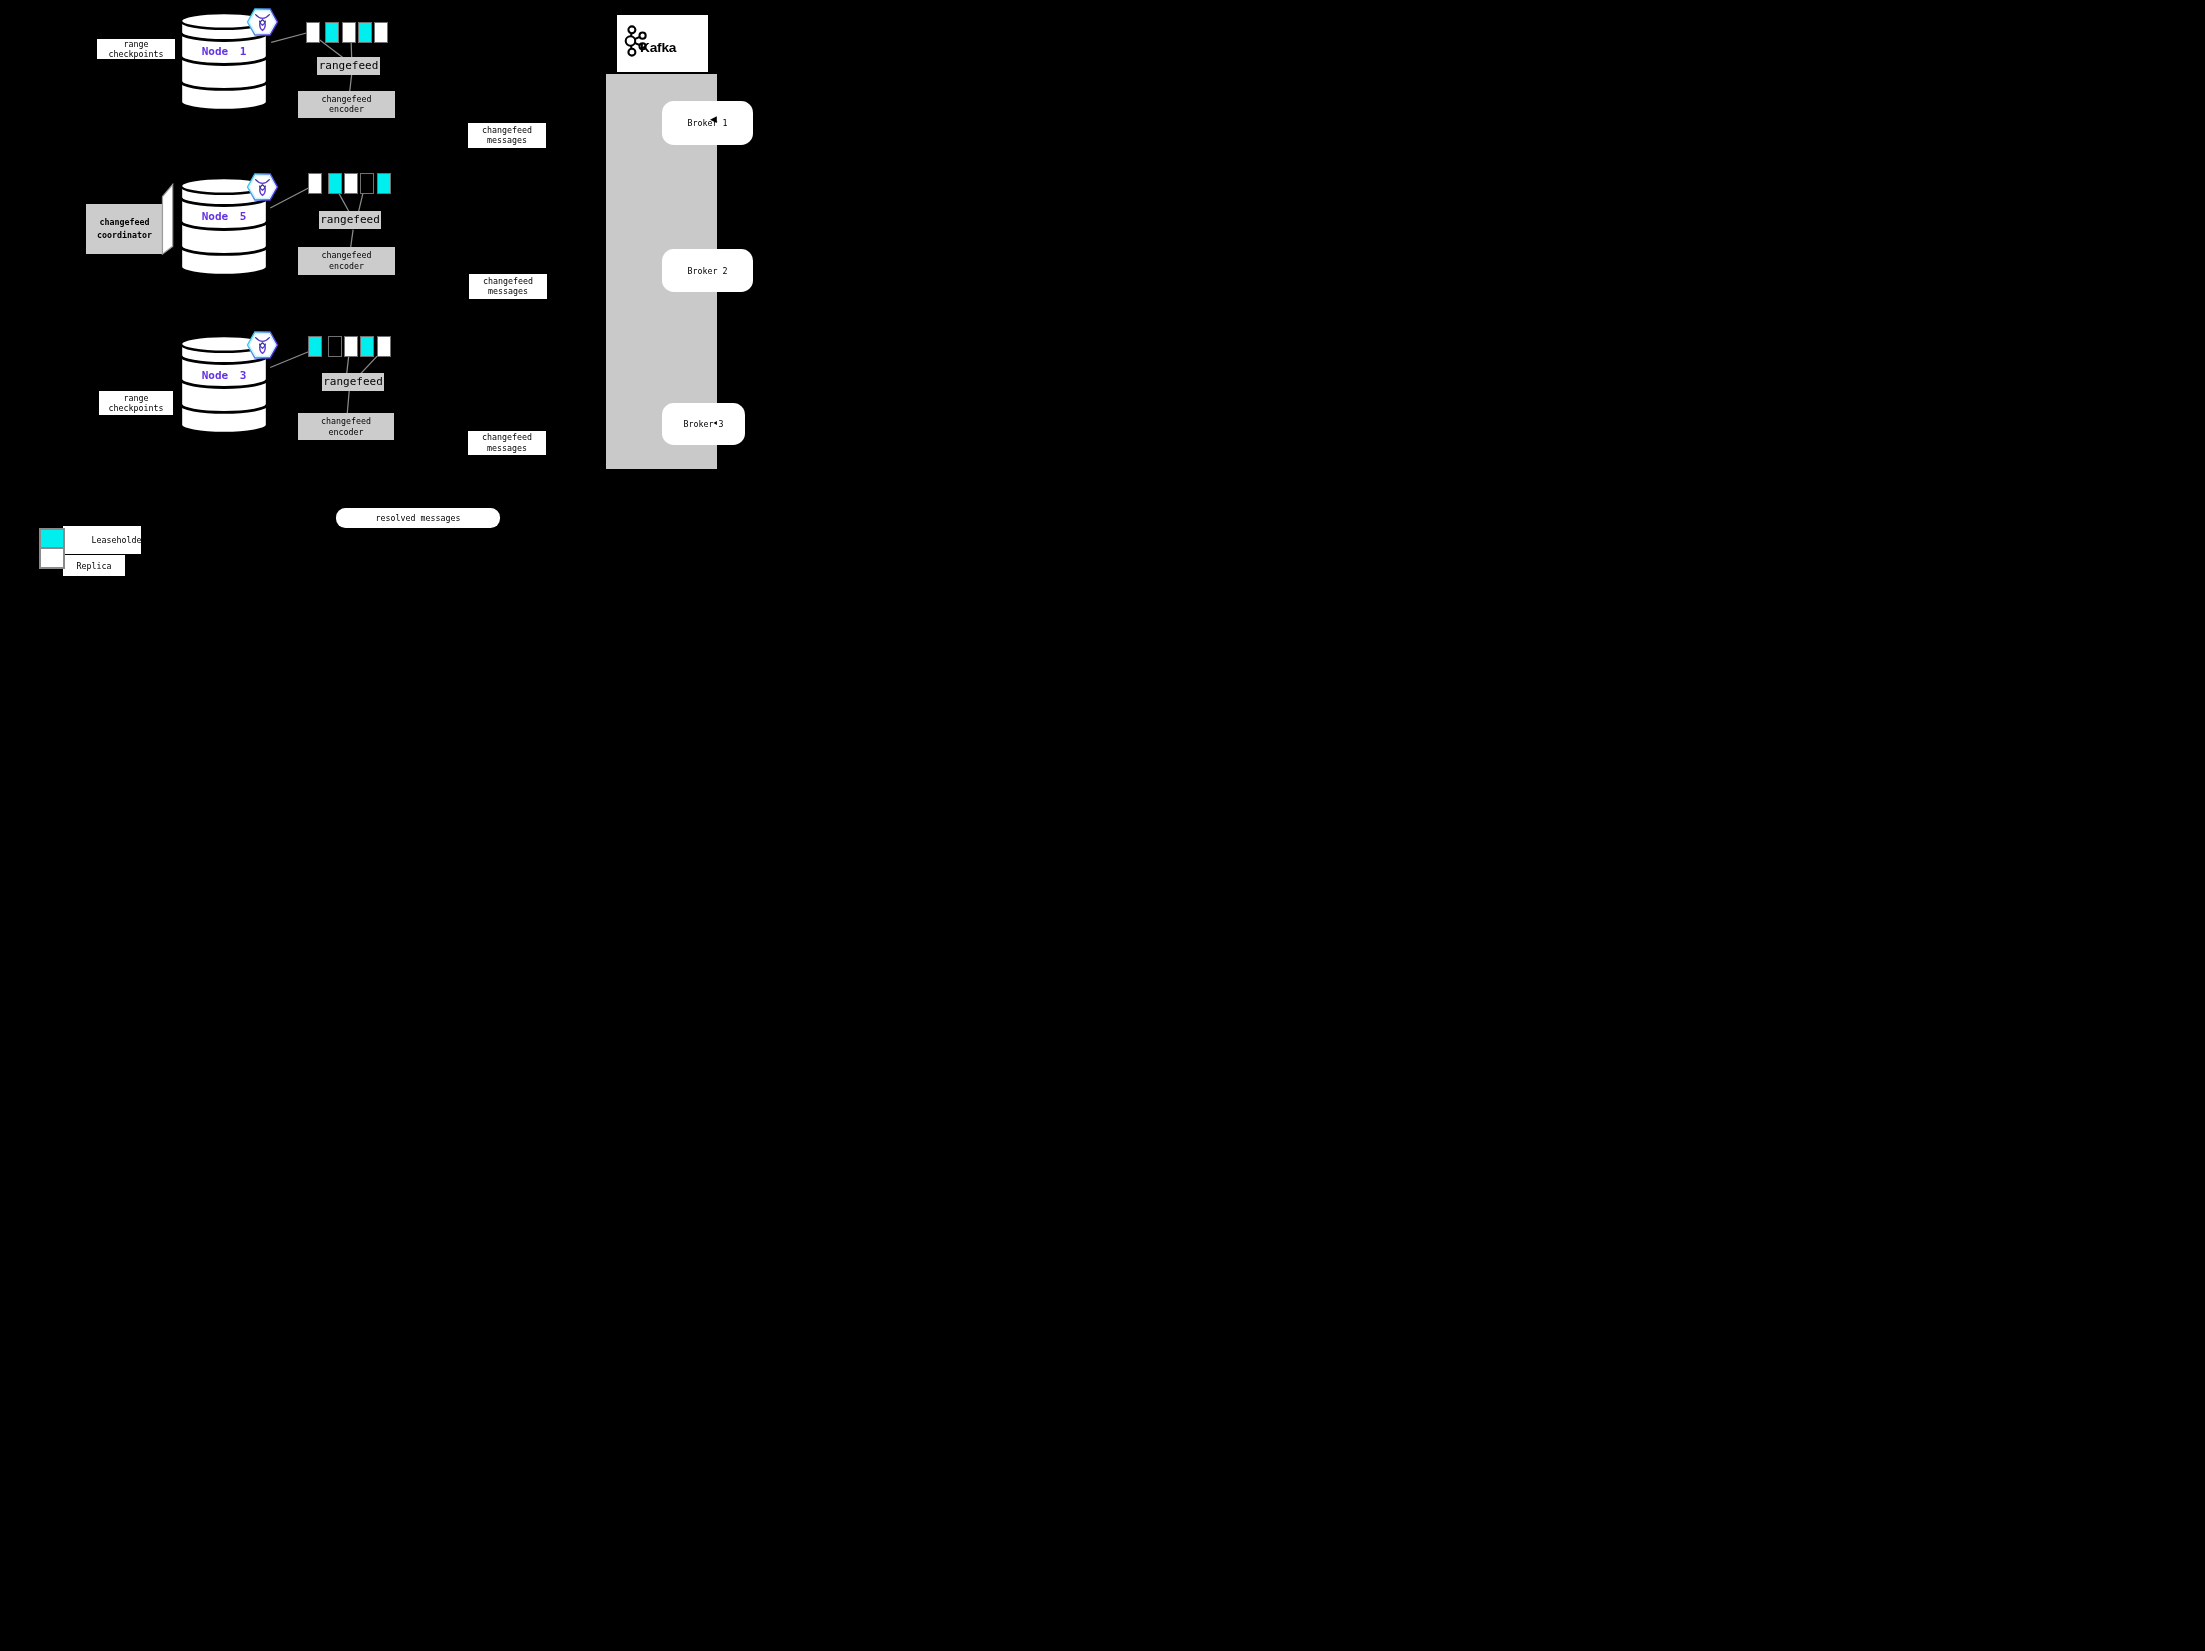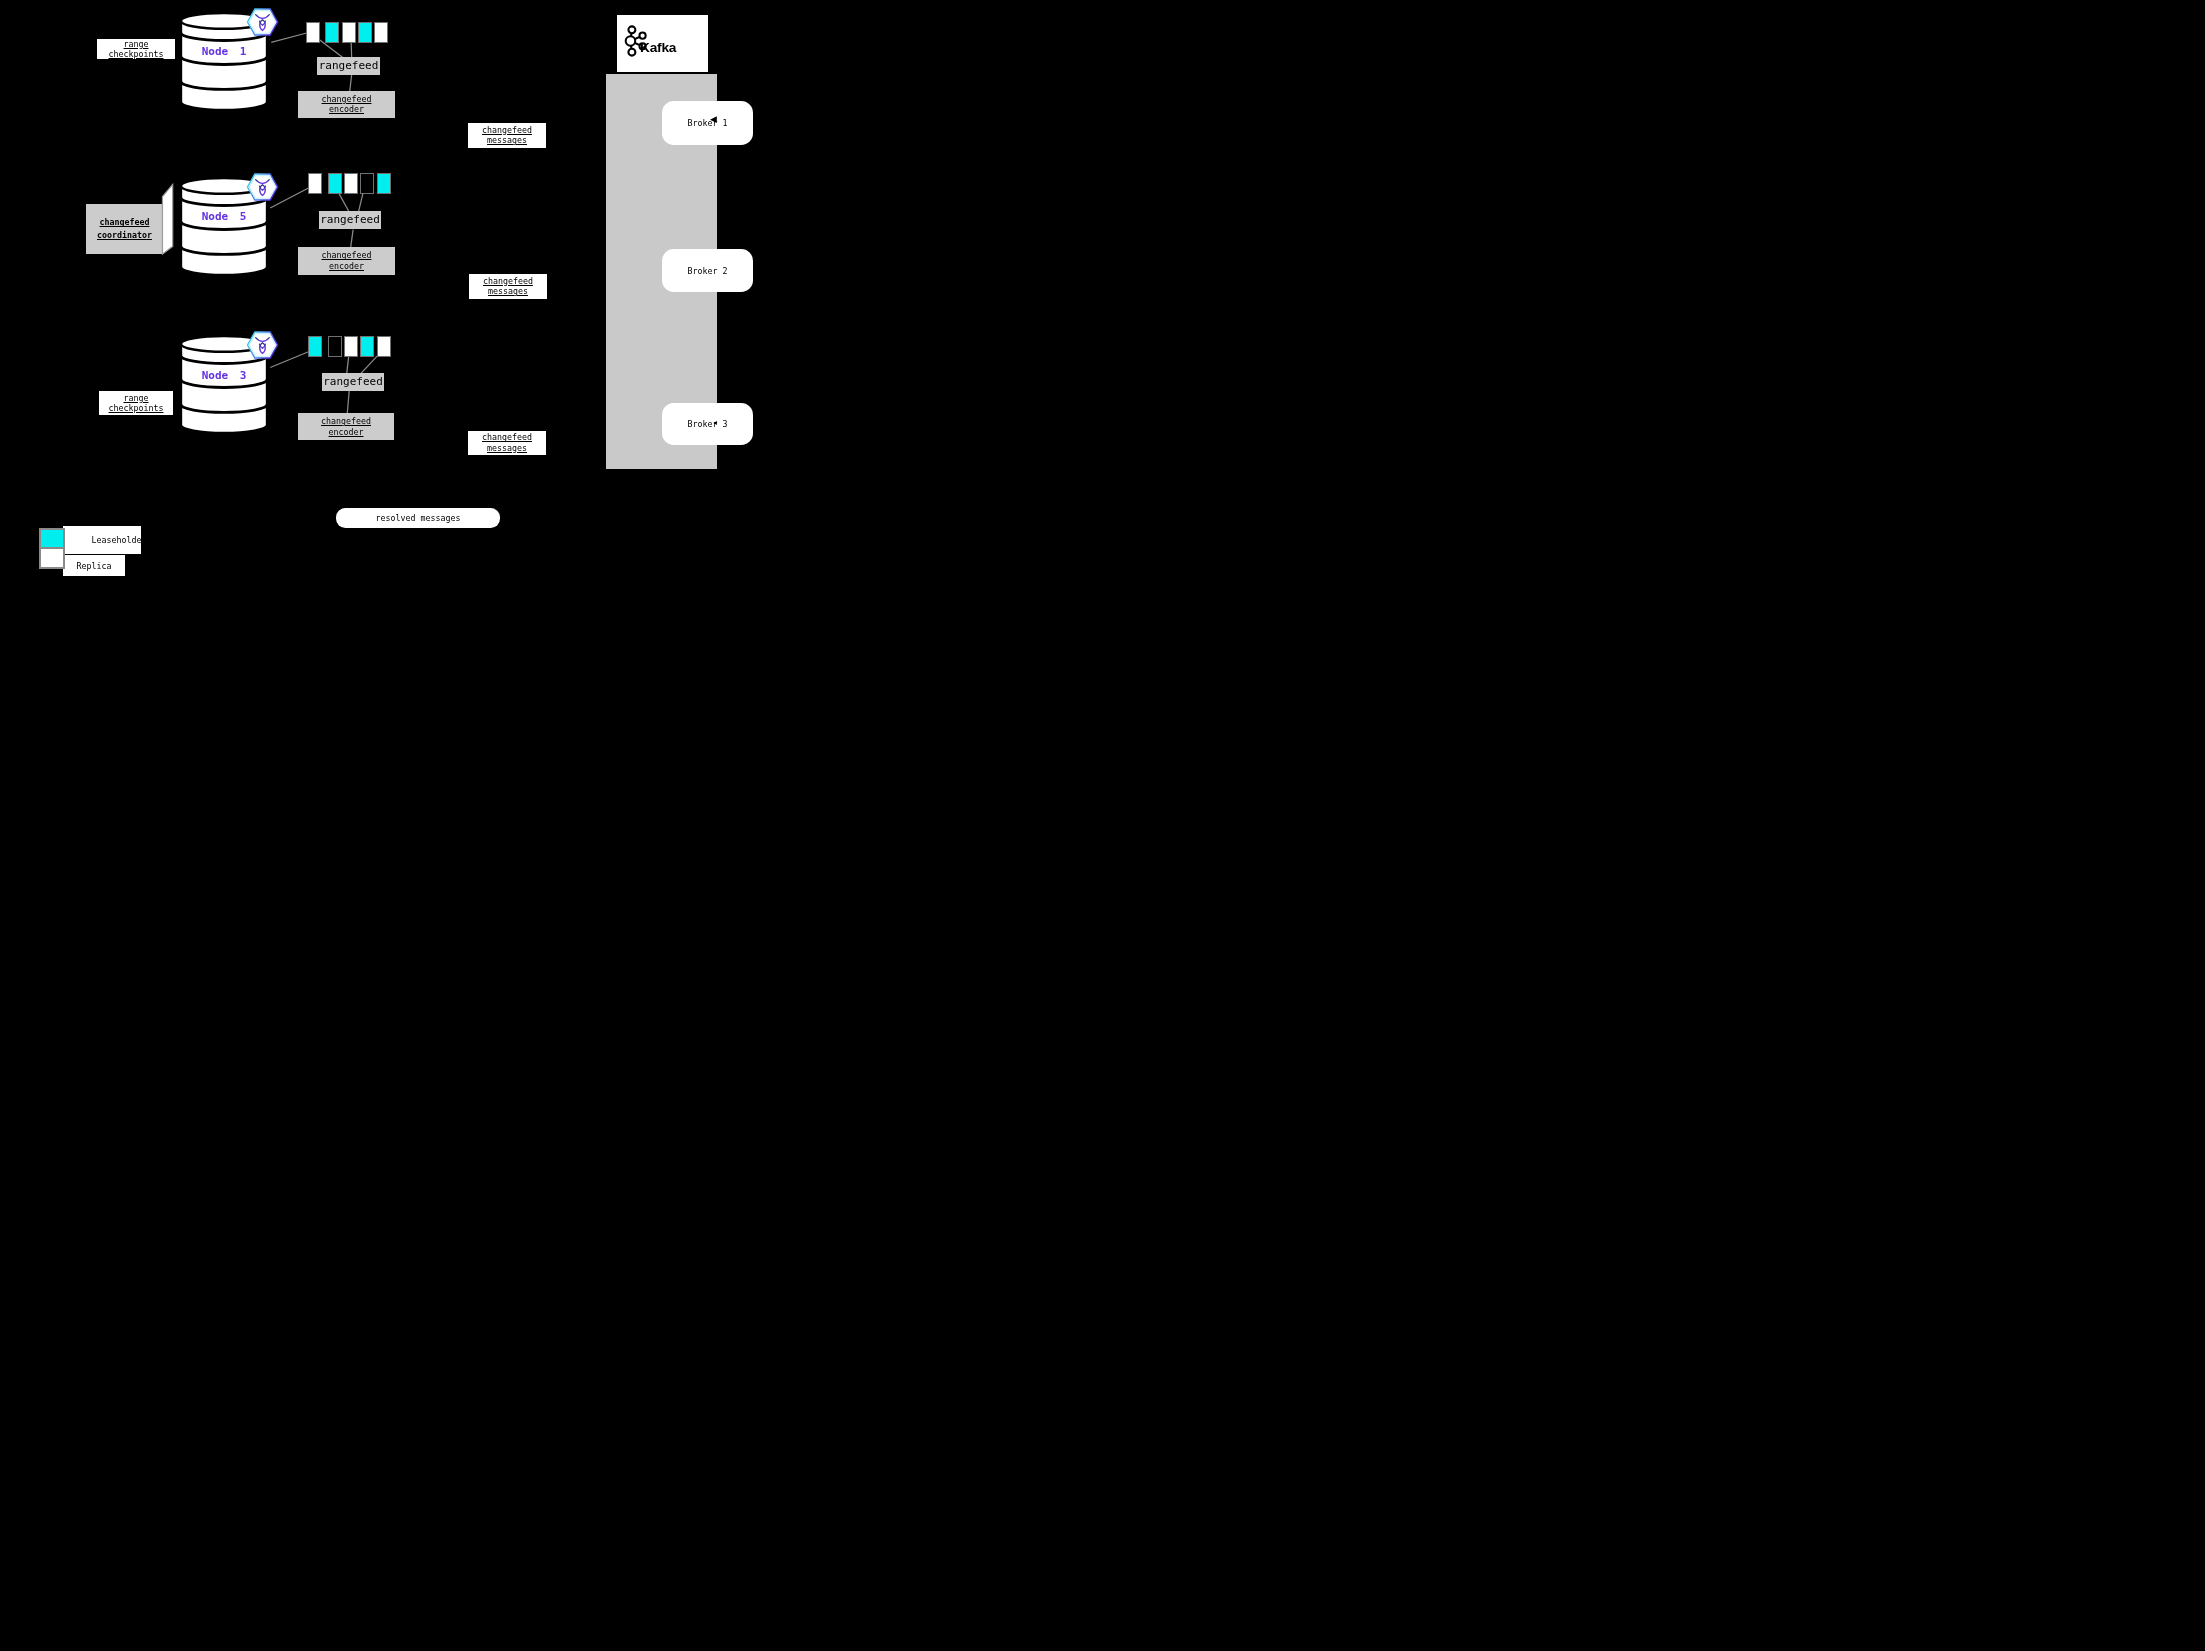--- a/index.html
+++ b/index.html
@@ -4,21 +4,21 @@
 <style>
   html,body{margin:0;padding:0;background:#000;}
   #stage{position:relative;width:769px;height:576px;background:#000;overflow:hidden;
          font-family:"DejaVu Sans Mono","Liberation Mono",monospace;}
   .abs{position:absolute;box-sizing:border-box;}
   svg{display:block;overflow:visible;}
   
   .wbox{background:#fff;color:#000;text-align:center;}
   .gbox{background:#cccccc;color:#000;text-align:center;}
   .lbl2{display:flex;flex-direction:column;justify-content:center;align-items:center;overflow:hidden;}
-  .fs17{font-size:8.3px;line-height:10.3px;text-decoration:underline;}
+  .fs17{font-size:8.3px;line-height:10.3px;}
   .fs17 .ln{white-space:nowrap;}
   .rangefeed{font-size:11px;line-height:17.6px;white-space:nowrap;}
   .node-label{color:#6333e3;font-weight:bold;font-size:11px;word-spacing:4.9px;text-align:center;z-index:4;}
   .square{position:absolute;width:11.8px;height:19px;border:1.2px solid #707070;z-index:3;}
   .broker{background:#fff;border-radius:11.8px;color:#000;font-size:8.3px;display:flex;
           align-items:center;justify-content:center;z-index:3;white-space:nowrap;margin-left:46px;}
   .pill{background:#fff;border-radius:9.3px;color:#000;font-size:8.3px;display:flex;
         align-items:center;justify-content:center;white-space:nowrap;z-index:3;}
   .coord{font-weight:bold;}
   .kafka-word{font-family:"Liberation Sans","DejaVu Sans",sans-serif;font-weight:700;
@@ -197,21 +197,21 @@
       <circle cx="16" cy="56" r="7.2"></circle>
       <circle cx="38" cy="22" r="6.4"></circle>
       <circle cx="38" cy="44" r="6.4"></circle>
     </g>
   </svg>
   <div class="abs kafka-word" style="left:640px;top:40px;">Kafka</div>
 
   <div class="abs z2" style="left:606px;top:74px;width:111px;height:395px;background:#c9c9c9;"></div>
   <div class="abs broker" style="left:616px;top:101px;width:91px;height:44px;">Broker 1</div>
   <div class="abs broker" style="left:616px;top:249px;width:91px;height:43px;">Broker 2</div>
-  <div class="abs broker" style="left:616px;top:403px;width:91px;height:42px;">Broker 3</div>
+  <div class="abs broker" style="left:616px;top:403px;width:83px;height:42px;">Broker 3</div>
   <svg class="abs z5" style="left:709px;top:115px;width:8.8px;height:9.8px;" viewBox="0 0 18 20">
     <polygon points="2,9.5 16,2.5 16,16.5" fill="#000"></polygon>
   </svg>
   <svg class="abs z5" style="left:713px;top:420px;width:4.4px;height:5.9px;" viewBox="0 0 9 12">
     <polygon points="1,6 8,2 8,10" fill="#000"></polygon>
   </svg>
 
   <div class="abs pill" style="left:336px;top:508px;width:164px;height:20px;">resolved messages</div>
 
   <div class="abs legend-text" style="left:63px;top:526px;width:78px;height:28.4px;padding-left:34px;">Leaseholder</div>

